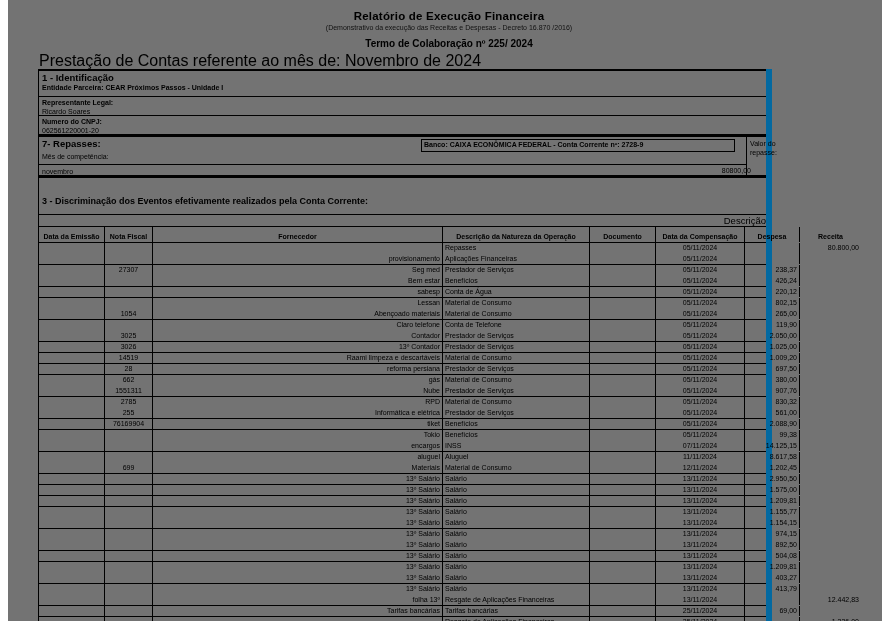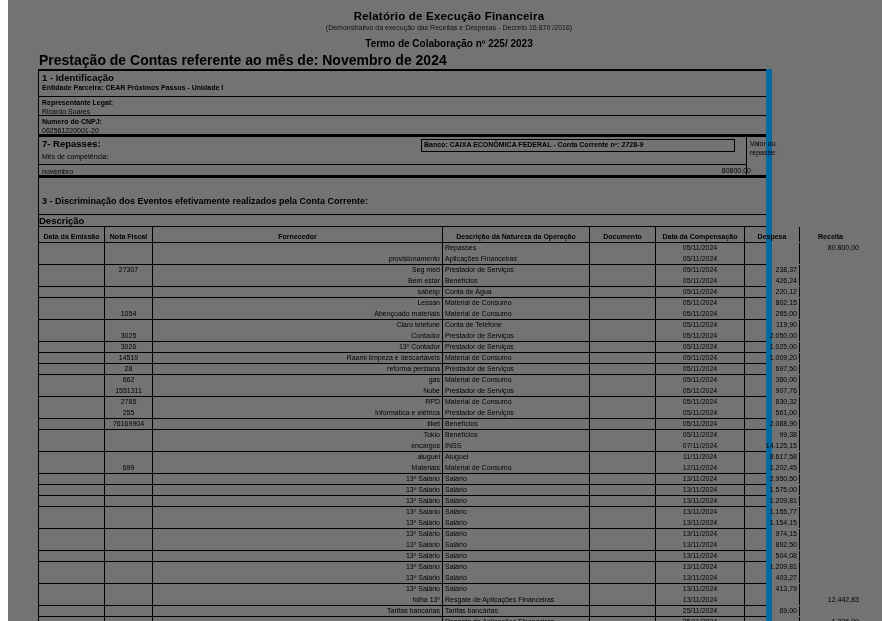--- a/index.html
+++ b/index.html
@@ -11,21 +11,21 @@
     position:relative;
     overflow:hidden;
   }
   .page { position:absolute; top:0; left:8px; width:882px; height:621px; background:#737373; }
 
   
   .titles { position:absolute; top:10px; left:30px; width:822px; text-align:center; }
   .doc-title   { font-size:11.5px; font-weight:bold; letter-spacing:.2px; }
   .doc-subtitle{ font-size:7px; margin-top:2px; color:#111; }
   .doc-term    { font-size:10px; font-weight:bold; margin-top:7px; }
-  .doc-ref { position:absolute; top:52px; left:31px; font-size:14px; font-weight:bold; }
+  .doc-ref { position:absolute; top:52px; left:31px; font-size:16px; font-weight:normal; }
 
   
   .doc {
     position:absolute; top:69px; left:30px; width:734px;
     border-left:1px solid #000; border-right:6px solid #0369a1;
   }
 
   .sec { position:relative; width:100%; }
   .b-top-thin  { border-top:2px solid #000; }
   .b-top-1     { border-top:1px solid #000; }
@@ -46,21 +46,21 @@
     position:absolute; top:2px; left:382px; width:314px; height:13px;
     border:1px solid #000; padding:1px 2px;
     font-size:7px; font-weight:bold; white-space:nowrap; overflow:hidden;
   }
   .repasses .v-div   { position:absolute; top:0; bottom:0; left:707px; border-left:1px solid #000; }
   .repasses .v-lbl   { position:absolute; top:2px; left:711px; }
   .repasses .v-val   { position:absolute; top:30px; right:15px; font-size:7px; }
 
   .sec3-title { height:13px; padding:18px 3px; font-size:9px; font-weight:bold; }
 
-  .desc-row { height:12px; text-align:left; font-size:9.5px; font-weight:bold; line-height:12px; }
+  .desc-row { height:12px; text-align:right; font-size:9.5px; font-weight:normal; line-height:12px; }
 
   
   .tbl-header, .tbl-row {
     display:grid;
     grid-template-columns:66px 48px 290px 147px 66px 89px 55px 61px;
     width:100%;
   }
   .tbl-header { height:17px; border-top:1px solid #000; border-bottom:1px solid #000; }
   .tbl-header .hc {
     display:flex; align-items:flex-end; justify-content:center;
@@ -85,21 +85,21 @@
   .tbl-bottom { border-top:2px solid #000; height:0; }
 </style>
 </head>
 <body>
 
 <div class="page">
 
   <div class="titles">
     <div class="doc-title">Relatório de Execução Financeira</div>
     <div class="doc-subtitle">(Demonstrativo da execução das Receitas e Despesas - Decreto 16.870 /2016)</div>
-    <div class="doc-term">Termo de Colaboração nº 225/ 2023</div>
+    <div class="doc-term">Termo de Colaboração nº 225/ 2024</div>
   </div>
 
   <div class="doc-ref">Prestação de Contas referente ao mês de: Novembro de 2024</div>
 
   <div class="doc">
 
     <div class="sec ident-1 b-top-thin">
       <div class="sec-title-lg">1 - Identificação</div>
       <div class="lbl-bold">Entidade Parceira: CEAR Próximos Passos - Unidade I</div>
     </div>

